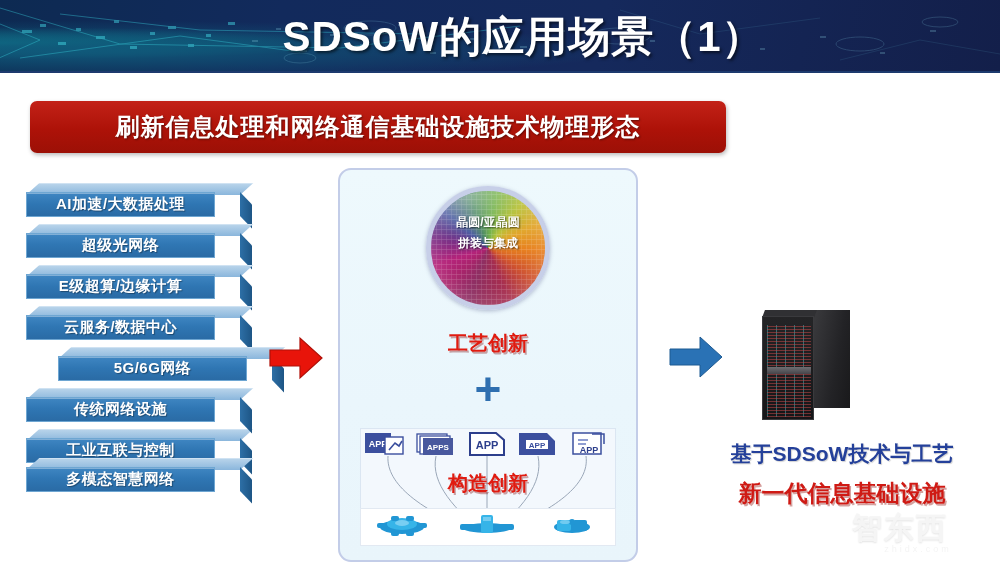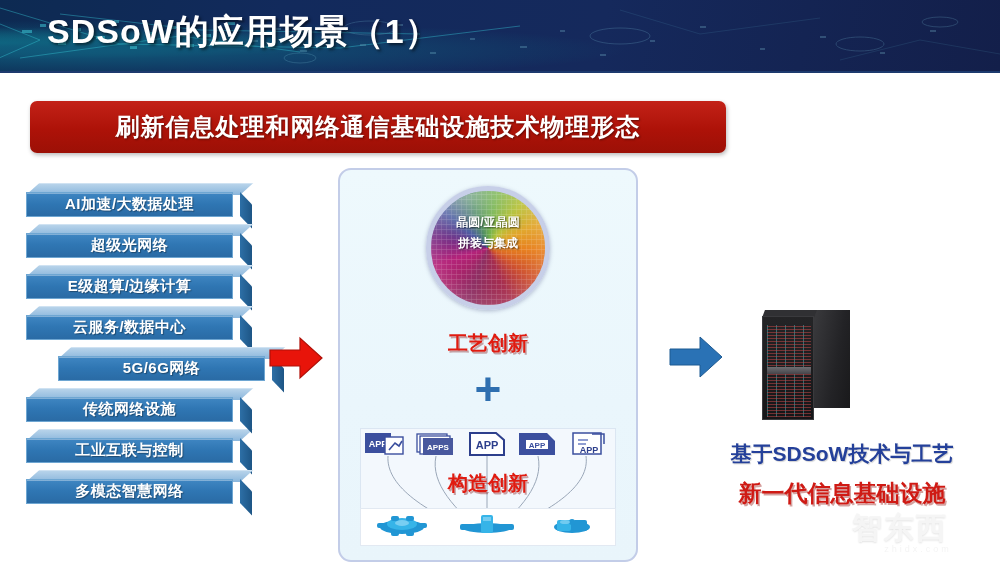--- a/index.html
+++ b/index.html
@@ -7,22 +7,22 @@
        font-family:"Liberation Sans","DejaVu Sans",sans-serif;}
   .slide{position:relative;width:1000px;height:577px;background:#ffffff;overflow:hidden;}
 
   
   .header{position:absolute;left:0;top:0;width:1000px;height:72px;
           background:radial-gradient(ellipse at 8% 70%, #10597a 0%, rgba(16,89,122,0) 42%),
                      radial-gradient(ellipse at 0% 60%, #0d7f8f 0%, rgba(13,127,143,0) 26%),
                      linear-gradient(100deg,#0d2a52 0%,#122a5c 28%,#15295c 60%,#131f4a 100%);
           overflow:hidden;}
   .header .tech{position:absolute;inset:0;opacity:.55;}
-  .header-title{position:absolute;left:0;right:0;top:9px;
-     color:#fff;font-size:34px;font-weight:bold;letter-spacing:1px;
+  .header-title{position:absolute;left:0;right:0;top:9px;text-align:center;
+     color:#fff;font-size:42px;font-weight:bold;letter-spacing:1px;
      text-shadow:2px 2px 3px rgba(0,0,0,.55);padding-left:47px;}
   .hdr-underline{position:absolute;left:0;top:71px;width:1000px;height:2px;background:#1d3a6e;}
 
   
   .red-banner{position:absolute;left:30px;top:101px;width:696px;height:52px;
      background:linear-gradient(180deg,#c32218 0%,#ad1208 55%,#9c1006 100%);
      border-radius:7px;box-shadow:1px 2px 4px rgba(0,0,0,.28);
      display:flex;align-items:center;justify-content:center;}
   .red-banner span{color:#fff;font-size:24px;font-weight:bold;letter-spacing:1px;
      text-shadow:1px 1px 2px rgba(0,0,0,.45);}
@@ -30,21 +30,21 @@
   
   .stack{position:absolute;left:26px;top:183px;width:236px;height:330px;}
   .slab{position:absolute;left:0;width:214px;height:34px;}
   .slab .top{position:absolute;left:0;top:0;width:214px;height:11px;
      background:linear-gradient(180deg,#b7d3ea 0%,#8ab6dc 100%);
      transform:skewX(-48deg);transform-origin:bottom left;
      border-top:1px solid #cfe2f2;}
   .slab .side{position:absolute;left:214px;top:9px;width:12px;height:24px;
      background:linear-gradient(90deg,#2d6fa6 0%,#1d5585 100%);
      transform:skewY(46deg);transform-origin:top left;}
-  .slab .face{position:absolute;left:0;top:9px;width:207px;height:25px;
+  .slab .face{position:absolute;left:0;top:9px;width:189px;height:25px;
      background:linear-gradient(180deg,#3f86c2 0%,#2f76b3 48%,#2a6ba5 100%);
      border:1px solid #6ea6d2;box-sizing:border-box;
      display:flex;align-items:center;justify-content:center;
      box-shadow:inset 0 1px 0 rgba(255,255,255,.35);}
   .slab .face span{color:#ffffff;font-size:15px;font-weight:bold;letter-spacing:.5px;
      text-shadow:1px 1px 1px rgba(0,0,0,.35);white-space:nowrap;}
 
   
   .arrow-red{position:absolute;left:268px;top:335px;}
   .arrow-blue{position:absolute;left:668px;top:334px;}
@@ -232,21 +232,21 @@
           <span>工业互联与控制</span>
         </div>
     </div>
     <div class="slab" style="top:205px;">
       <div class="top"></div>
       <div class="side"></div>
       <div class="face">
           <span>传统网络设施</span>
         </div>
     </div>
-    <div class="slab" style="top:287px;">
+    <div class="slab" style="top:275px;">
       <div class="top"></div>
       <div class="side"></div>
       <div class="face">
           <span>多模态智慧网络</span>
         </div>
     </div>
   </div>
 
   <svg class="arrow-red" width="56" height="46" viewBox="0 0 56 46">
     <path d="M2 15 L32 15 L32 3 L54 23 L32 43 L32 31 L2 31 Z" fill="#e8140a" stroke="#b01008" stroke-width="1.2"></path>

